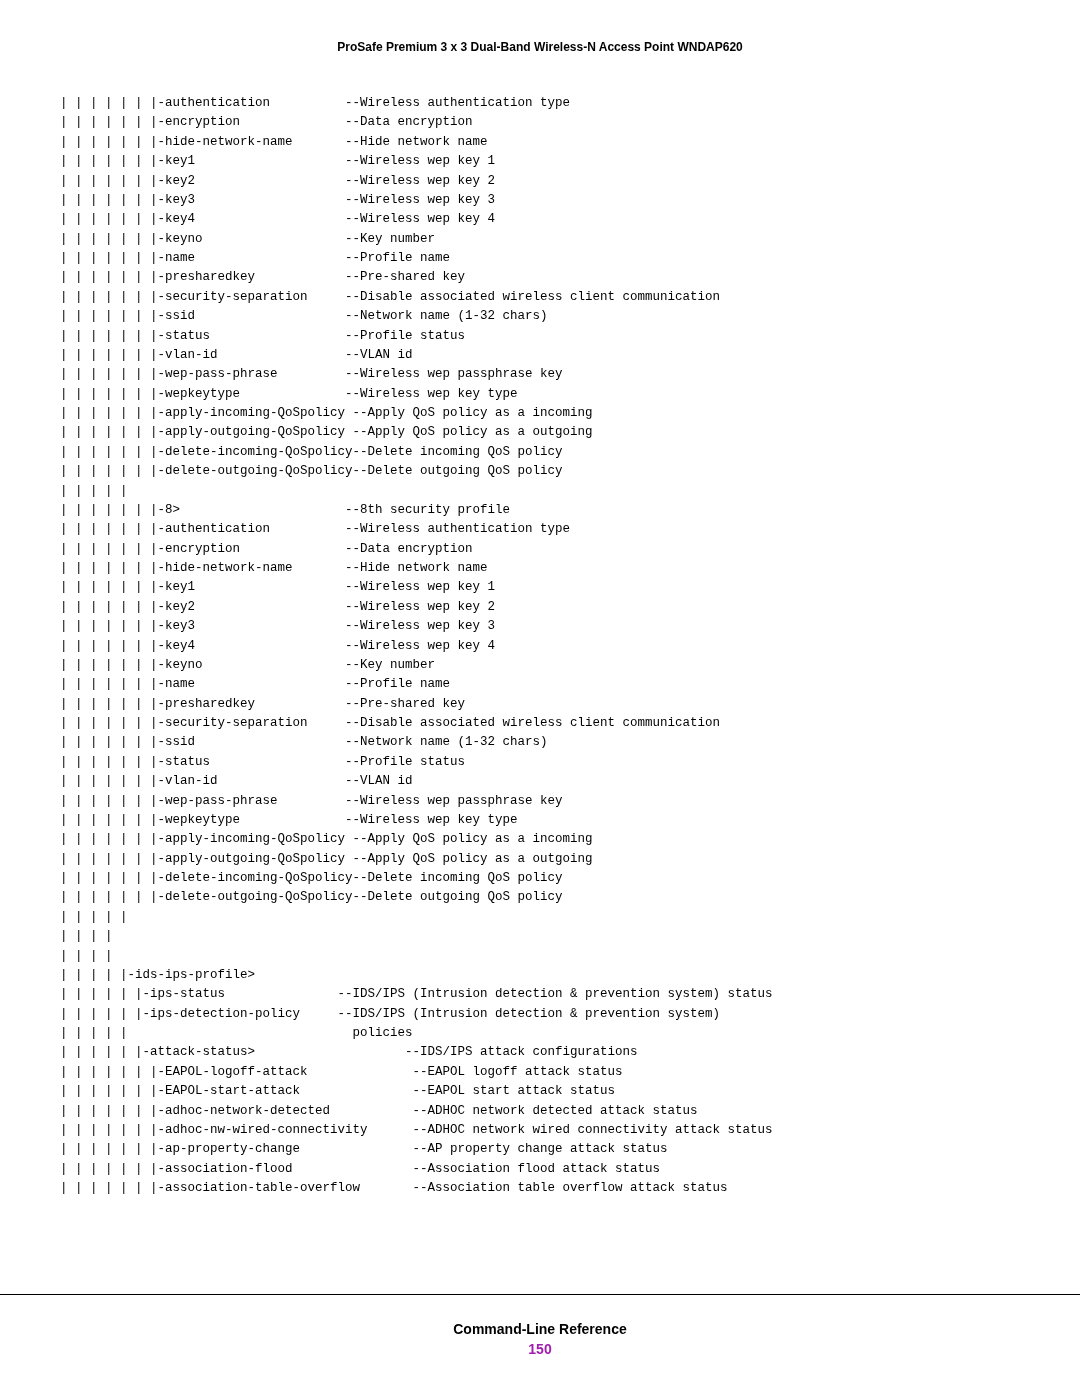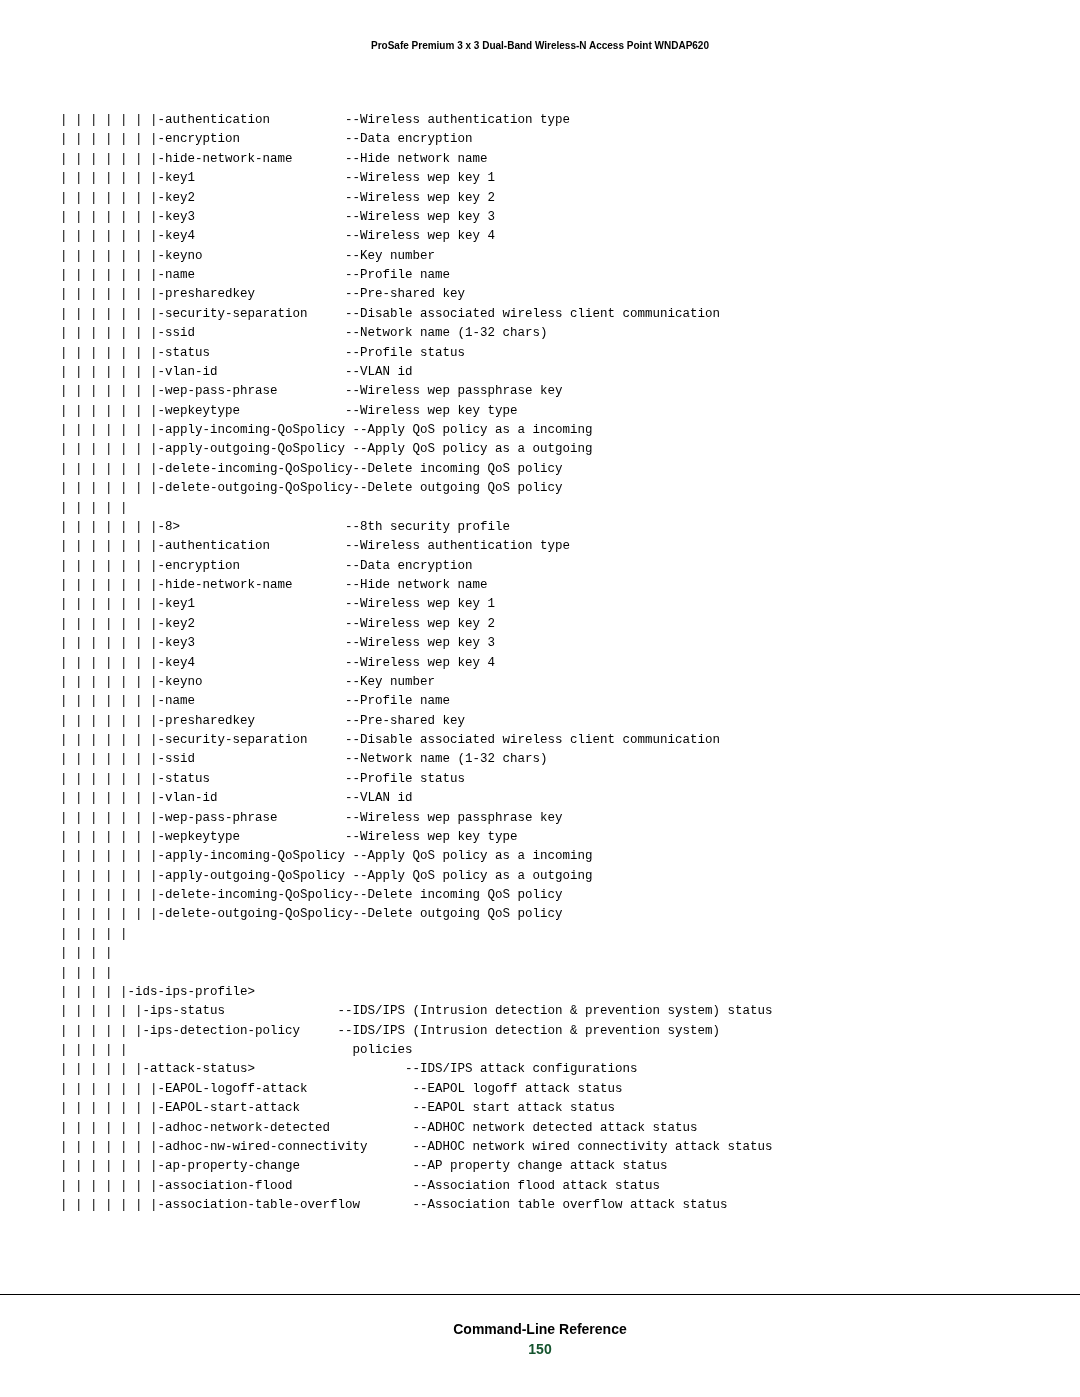--- a/index.html
+++ b/index.html
@@ -14,23 +14,23 @@
     }
     .page-container {
       width: 1080px;
       min-height: 1397px;
       padding: 40px 60px 80px 60px;
       position: relative;
     }
     .page-header {
       text-align: center;
       font-family: Arial, sans-serif;
-      font-size: 10px;
+      font-size: 12px;
       font-weight: bold;
-      margin-bottom: 60px;
+      margin-bottom: 40px;
     }
     .content-area {
       font-family: 'Courier New', Courier, monospace;
       font-size: 12.5px;
       line-height: 1.55;
       white-space: pre;
       color: #000;
     }
     .page-footer {
       position: absolute;
@@ -41,21 +41,21 @@
       border-top: 1px solid #000;
       padding-top: 26px;
       font-family: Arial, sans-serif;
       font-size: 14px;
       font-weight: bold;
     }
     .footer-page-num {
       font-family: Arial, sans-serif;
       font-size: 14px;
       font-weight: bold;
-      color: #14532d;
+      color: #a21caf;
       margin-top: 4px;
     }
   </style>
 </head>
 <body>
 
 <div class="page-container">
   <div class="page-header">
     <span>ProSafe Premium 3 x 3 Dual-Band Wireless-N Access Point WNDAP620</span>
   </div>

